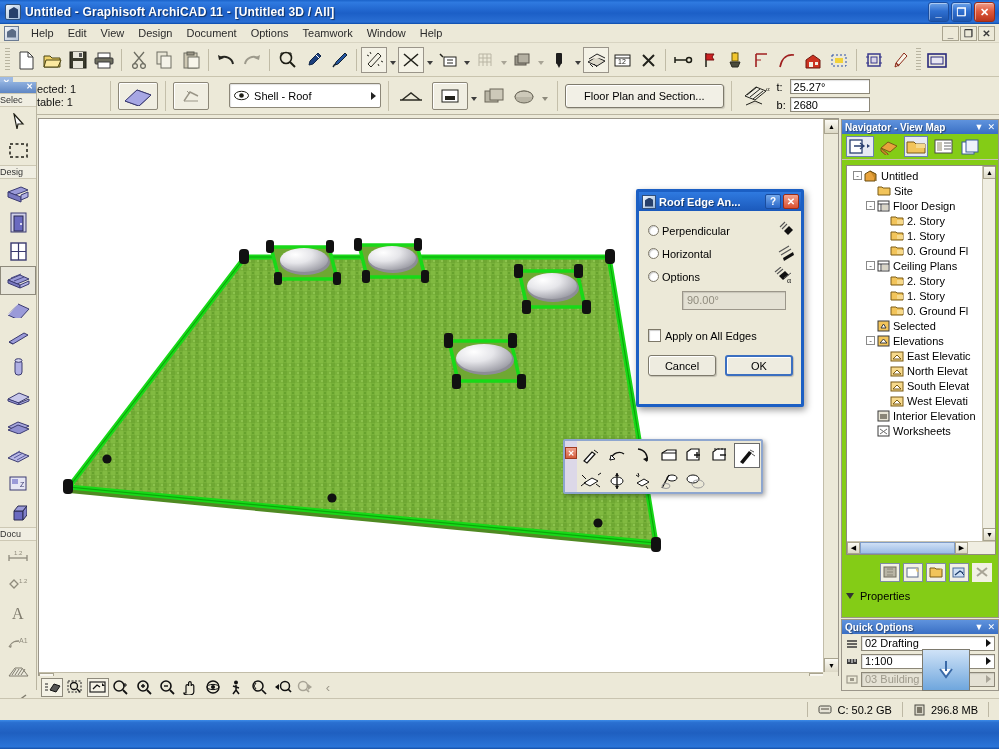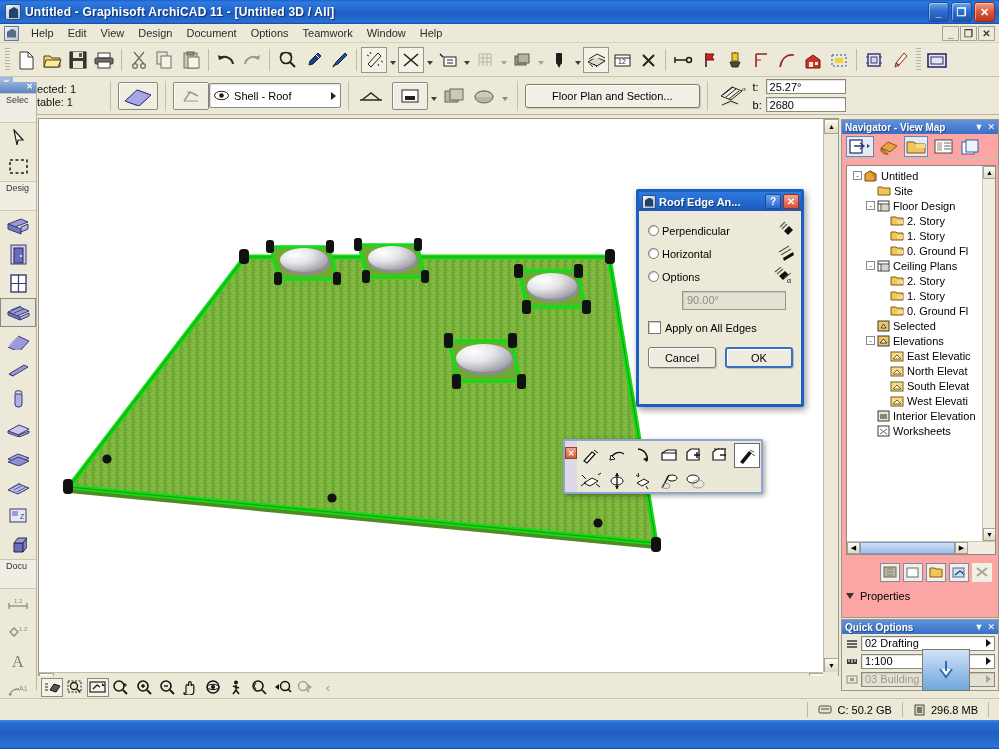--- a/index.html
+++ b/index.html
@@ -99,38 +99,38 @@
   .combo{
     height:25px;border:1px solid #8c8778;background:#fff;border-radius:2px;
     display:flex;align-items:center;padding:0 4px;gap:5px;flex:none;
     box-shadow:inset 1px 1px 1px rgba(0,0,0,.12);
   }
   .combo .lbl{ font-size:11px; }
   .combo .caret{ margin-left:auto; width:0;height:0;
     border-top:4px solid transparent;border-bottom:4px solid transparent;border-left:5px solid #222;}
   .floorbtn{
     height:24px;border:1px solid #7e7a6c;background:#f2f0e6;border-radius:3px;
-    padding:0 26px;display:flex;align-items:center;font-size:11px;flex:none;
+    padding:0 18px;display:flex;align-items:center;font-size:11px;flex:none;
     box-shadow:inset 1px 1px 0 #fff, 1px 1px 1px rgba(0,0,0,.15);
   }
   .tbfield{ display:flex;align-items:center;gap:4px;height:15px;}
   .tbfield label{font-size:11px;width:9px;}
   .tbfield .val{
     width:80px;height:15px;border:1px solid #8c8778;background:#fff;font-size:11px;
     padding:0 3px;line-height:14px;box-shadow:inset 1px 1px 1px rgba(0,0,0,.12);}
 
   
   .toolbox{
     position:absolute;left:0;top:82px;width:37px;height:608px;background:#ece9d8;
     border-right:1px solid #b9b4a0;
   }
   .tbx-cap{height:11px;background:linear-gradient(180deg,#8fb0de,#5f86c4);position:relative;}
   .tbx-cap .x{position:absolute;right:3px;top:0px;color:#fff;font-size:8px;font-weight:bold;}
-  .tbx-grp{font-size:9px;padding:1px 6px;border-top:1px solid #cdc8b4;border-bottom:1px solid #cdc8b4;
-    background:#f0eee2;color:#333;overflow:hidden;white-space:nowrap;height:30px;}
+  .tbx-grp{font-size:9px;padding:1px 0;border-top:1px solid #cdc8b4;border-bottom:1px solid #cdc8b4;
+    background:#f0eee2;color:#333;overflow:hidden;white-space:nowrap;height:14px;}
   .tool{height:29px;display:flex;align-items:center;justify-content:center;position:relative;}
   .tool.sel{background:#e8e6da;border:1px solid #8e8a7c;}
 
   
   .viewport{
     position:absolute;left:38px;top:118px;width:801px;height:570px;
     background:#fff;border:1px solid #9b968a; overflow:hidden;
   }
   .vp-canvas{position:absolute;left:0;top:0;width:785px;height:554px;}
   .vscroll{position:absolute;right:0;top:0;width:15px;height:554px;background:#ece9d8;
@@ -167,21 +167,21 @@
   .rad{width:11px;height:11px;border-radius:50%;border:1px solid #7d7868;background:#fff;
     display:flex;align-items:center;justify-content:center;flex:none;margin-right:3px;
     box-shadow:inset 1px 1px 1px rgba(0,0,0,.2);}
   .rad.on:after{content:"";width:5px;height:5px;border-radius:50%;background:#0d7c18;}
   .radio-row .lb{font-size:11px;}
   .rad-ico{position:absolute;right:-1px;top:2px;width:34px;height:18px;}
   .angle-input{
     margin:3px 0 0 34px;width:104px;height:19px;border:1px solid #9b968a;background:#e4e1d4;
     color:#8f8b7d;font-size:11px;line-height:17px;padding:0 4px;
     box-shadow:inset 1px 1px 1px rgba(0,0,0,.13);}
-  .chk-row{display:flex;align-items:center;margin-top:11px;}
+  .chk-row{display:flex;align-items:center;margin-top:19px;}
   .chk{width:13px;height:13px;border:1px solid #7d7868;background:#fff;flex:none;margin-right:4px;
     box-shadow:inset 1px 1px 1px rgba(0,0,0,.2);}
   .dlg-foot{display:flex;gap:9px;margin-top:13px;justify-content:center;}
   .dlg-bt{width:68px;height:21px;border:1px solid #7e7a6c;border-radius:3px;background:#eeece0;
     font-size:11px;display:flex;align-items:center;justify-content:center;
     box-shadow:inset 1px 1px 0 #fff,1px 1px 1px rgba(0,0,0,.18);}
   .dlg-bt.def{border:2px solid #3b6fc0;}
 
   
   .pet{
@@ -194,21 +194,21 @@
   .pet-x{width:12px;height:12px;background:linear-gradient(180deg,#f0a38e,#d45c3a);
     border:1px solid #a13c20;color:#fff;font-size:8px;font-weight:bold;
     display:flex;align-items:center;justify-content:center;}
   .pet-grid{flex:1;display:flex;flex-direction:column;padding:2px 1px;}
   .pet-row{display:flex;height:25px;}
   .pi{width:26px;height:25px;display:flex;align-items:center;justify-content:center;}
   .pi.sel{border:1px solid #6a6a6a;background:#fff;}
 
   
   .navpanel{position:absolute;left:841px;top:119px;width:158px;height:499px;
-    background:#fca5a5;border:1px solid #9b968a;}
+    background:#84cc16;border:1px solid #9b968a;}
   .pan-title{height:14px;background:linear-gradient(180deg,#5f93dd,#3a6fc4);
     display:flex;align-items:center;padding:0 3px;}
   .pan-title .t{color:#fff;font-size:10px;font-weight:bold;
     text-shadow:1px 1px 1px rgba(0,0,0,.45);}
   .pan-title .ctl{margin-left:auto;display:flex;gap:4px;align-items:center;color:#fff;font-size:9px;}
   .nav-tools{height:26px;display:flex;align-items:center;gap:3px;padding:2px 4px;
     border-bottom:1px solid #c7c2ae;}
   .ntb{width:24px;height:21px;border:1px solid transparent;display:flex;align-items:center;
     justify-content:center;}
   .ntb.act{border:1px solid #6b83ad;background:#e7eaf2;}
@@ -566,21 +566,21 @@
         </svg>
       </div>
     <div class="ibsep"></div>
     <div class="ib-btn" style="width:26px">
       <svg width="18" height="16">
           <path d="M2 13l6-9 8 4" fill="none" stroke="#9a9688" stroke-width="1.4"></path>
           <path d="M2 13h14" stroke="#9a9688"></path>
           <path d="M5 3l3 3" stroke="#9a9688"></path>
         </svg>
       </div>
-    <div class="combo" style="width:132px;margin-left:0">
+    <div class="combo" style="width:152px;margin-left:20px">
       <svg width="15" height="11">
           <ellipse cx="7.5" cy="5.5" rx="7" ry="4.2" fill="#fff" stroke="#1d1d14"></ellipse>
           <circle cx="7.5" cy="5.5" r="2.3" fill="#1d1d14"></circle>
         </svg>
       <span class="lbl">Shell - Roof</span>
       <span class="caret"></span>
     </div>
     <div class="ibsep"></div>
     <div class="tbi" style="width:30px">
       <svg width="26" height="14">

